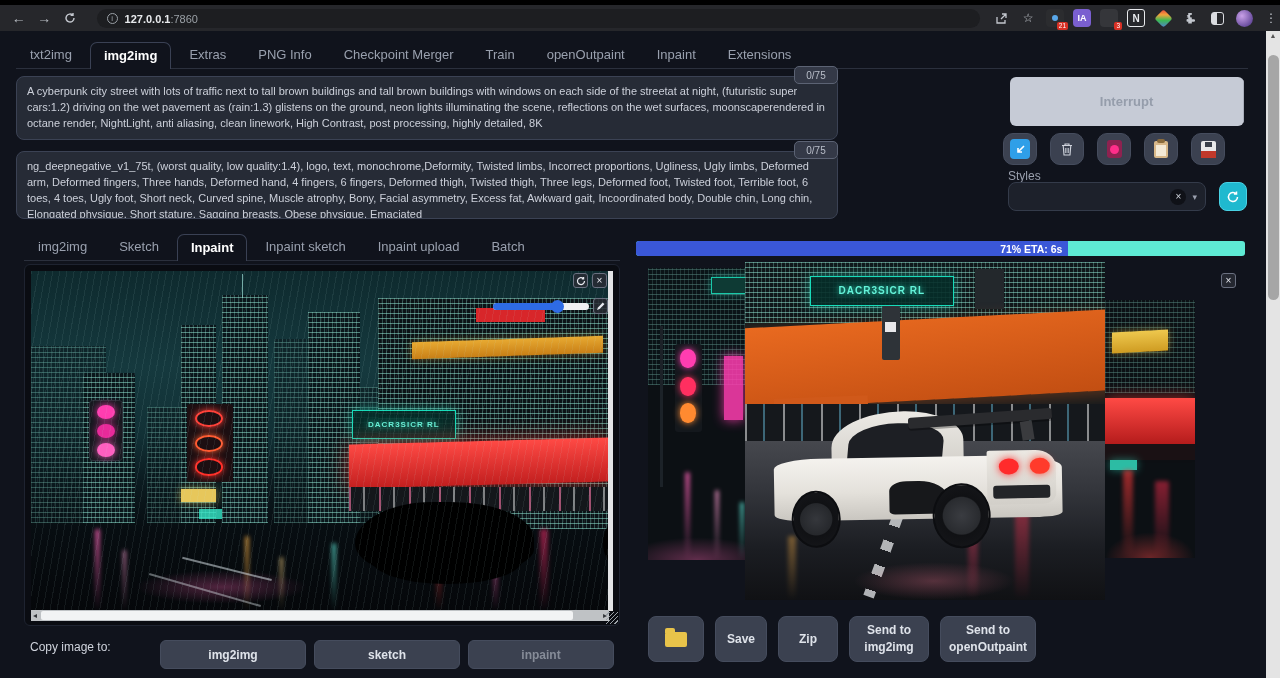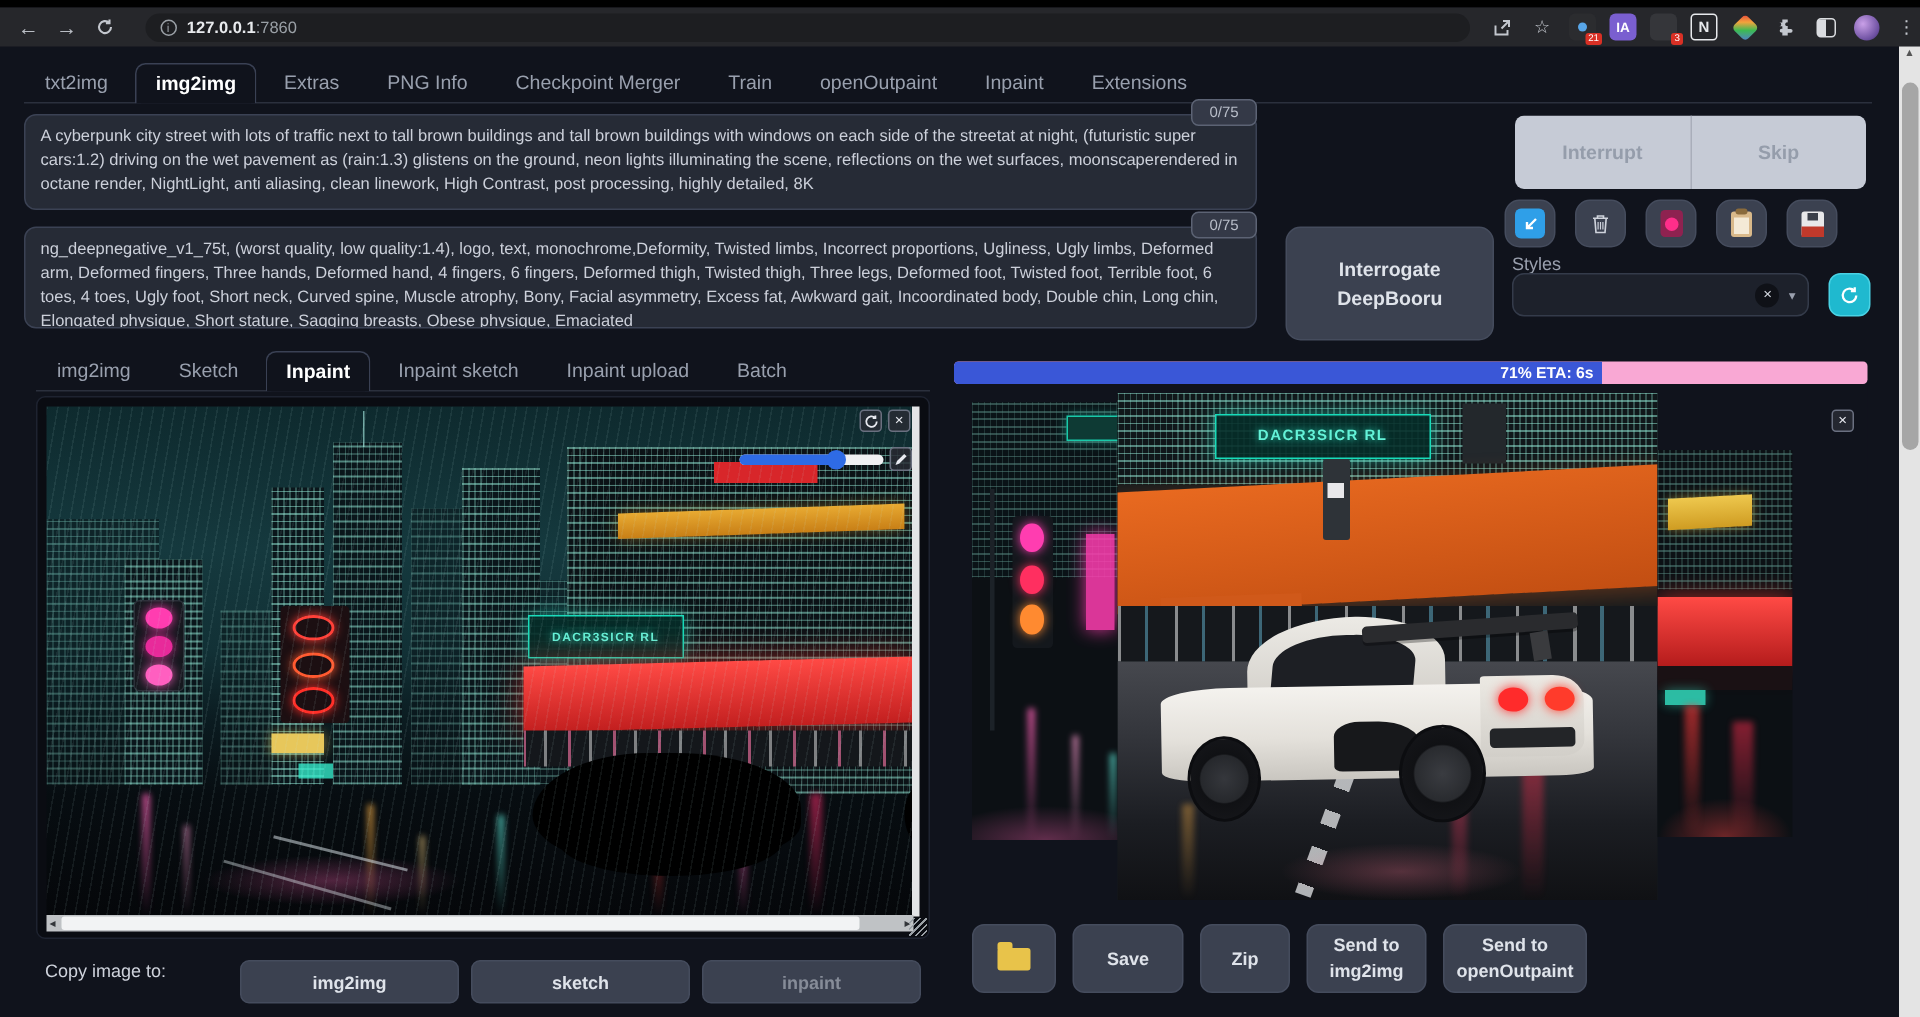--- a/index.html
+++ b/index.html
@@ -51,21 +51,21 @@
   .pair .half:first-child { border-right:1px solid #a9aeba; }
   .tool-row { display:flex; gap:13px; }
   .tool-btn { width:34px; height:32px; background:#3b4150; border:1px solid #454c5d; border-radius:10px; display:flex; align-items:center; justify-content:center; cursor:pointer; }
   .styles-label { font-size:12px; color:#9aa0ae; }
   .styles-select { background:#1d212b; border:1px solid #343b4a; border-radius:8px; display:flex; align-items:center; justify-content:flex-end; gap:6px; padding:0 8px; cursor:pointer; }
   .x-circle { width:16px; height:16px; border-radius:50%; background:#0f1117; color:#d6dae2; font-size:10px; display:flex; align-items:center; justify-content:center; }
   .caret { color:#9aa0ae; font-size:9px; }
   .refresh-btn { background:#1fb9cf; border:1px solid #49d2e4; border-radius:8px; display:flex; align-items:center; justify-content:center; cursor:pointer; }
 
   
-  .progress { background:#f9a8d4; border-radius:3px; overflow:hidden; }
+  .progress { background:#5eead4; border-radius:3px; overflow:hidden; }
   .progress .fill { height:100%; background:#3a57d7; display:flex; align-items:center; justify-content:flex-end; padding-right:6px; color:#fff; font-size:10.5px; font-weight:bold; }
 
   
   .canvas-panel { background:#0a0c12; border:1px solid #1e2330; border-radius:6px; }
   .scene { overflow:hidden; background:linear-gradient(180deg,#0e2a2e 0%,#15393e 28%,#123136 48%,#0b1b20 62%,#070d11 76%,#05070a 100%); }
   .rain { position:absolute; inset:0; background:repeating-linear-gradient(100deg, rgba(190,230,228,.08) 0 1px, transparent 1px 7px); }
   .bldg { position:absolute; background-color:#0a161b;
     background-image:repeating-linear-gradient(0deg, rgba(150,240,220,.5) 0 1px, transparent 1px 5px),
                      repeating-linear-gradient(90deg, rgba(150,240,220,.28) 0 1px, transparent 1px 4px); }
   .bldg.dim { opacity:.55; }
@@ -162,25 +162,23 @@
     <div class="tab">Inpaint</div>
     <div class="tab">Extensions</div>
   </div>
 
   <div class="abs counter-chip" style="left:794px; top:66px;">0/75</div>
   <div class="abs txtbox" style="left:16px; top:76px; width:822px; height:64px;">A cyberpunk city street with lots of traffic next to tall brown buildings and tall brown buildings with windows on each side of the streetat at night, (futuristic super cars:1.2) driving on the wet pavement as (rain:1.3) glistens on the ground, neon lights illuminating the scene, reflections on the wet surfaces, moonscaperendered in octane render, NightLight, anti aliasing, clean linework, High Contrast, post processing, highly detailed, 8K</div>
 
   <div class="abs counter-chip" style="left:794px; top:141px;">0/75</div>
   <div class="abs txtbox" style="left:16px; top:151px; width:822px; height:68px;">ng_deepnegative_v1_75t, (worst quality, low quality:1.4), logo, text, monochrome,Deformity, Twisted limbs, Incorrect proportions, Ugliness, Ugly limbs, Deformed arm, Deformed fingers, Three hands, Deformed hand, 4 fingers, 6 fingers, Deformed thigh, Twisted thigh, Three legs, Deformed foot, Twisted foot, Terrible foot, 6 toes, 4 toes, Ugly foot, Short neck, Curved spine, Muscle atrophy, Bony, Facial asymmetry, Excess fat, Awkward gait, Incoordinated body, Double chin, Long chin, Elongated physique, Short stature, Sagging breasts, Obese physique, Emaciated</div>
 
-  <div class="abs big-btn" style="left:857px; top:151px; width:139px; height:76px; padding:0 24px;">Interrogate DeepBooru</div>
 
   <div class="abs pair" style="left:1010px; top:77px; width:234px; height:49px;text-align:right;">
     <div class="half">Interrupt</div>
-    <div class="half">Skip</div>
   </div>
 
   <div class="abs tool-row" style="left:1003px; top:133px;">
     <div class="tool-btn">
       <span style="width:20px;height:20px;background:#2f9fe8;border-radius:4px;display:flex;align-items:center;justify-content:center;">
         <svg width="11" height="11" viewBox="0 0 11 11">
             <path d="M9 2 3 8M3 4v4h4" fill="none" stroke="#fff" stroke-width="1.6"></path>
           </svg>
       </span>
     </div>
@@ -384,21 +382,21 @@
       <div style="position:absolute; left:0; bottom:0; width:100%; height:10%; background:radial-gradient(ellipse at 50% 100%, rgba(255,70,70,.4), transparent 70%);"></div>
     </div>
 
     <div class="cv-btn" style="left:585px; top:15px;">×</div>
   </div>
 
   <div class="abs" style="left:648px; top:616px; width:594px; height:46px; display:flex; gap:11px;">
     <div class="action-btn" style="width:56px;">
         <span class="folder-shape"></span>
       </div>
-    <div class="action-btn" style="width:74px;">Save</div>
+    <div class="action-btn" style="width:52px;">Save</div>
     <div class="action-btn" style="width:60px;">Zip</div>
     <div class="action-btn" style="width:80px;">Send to img2img</div>
     <div class="action-btn" style="width:96px;">Send to openOutpaint</div>
   </div>
 
   <div class="abs" style="left:30px; top:640px; font-size:12px; color:#cfd3dc;">Copy image to:</div>
   <div class="abs copy-btn" style="left:160px; top:640px; width:146px; height:29px;">img2img</div>
   <div class="abs copy-btn" style="left:314px; top:640px; width:146px; height:29px;">sketch</div>
   <div class="abs copy-btn disabled" style="left:468px; top:640px; width:146px; height:29px;">inpaint</div>
 

